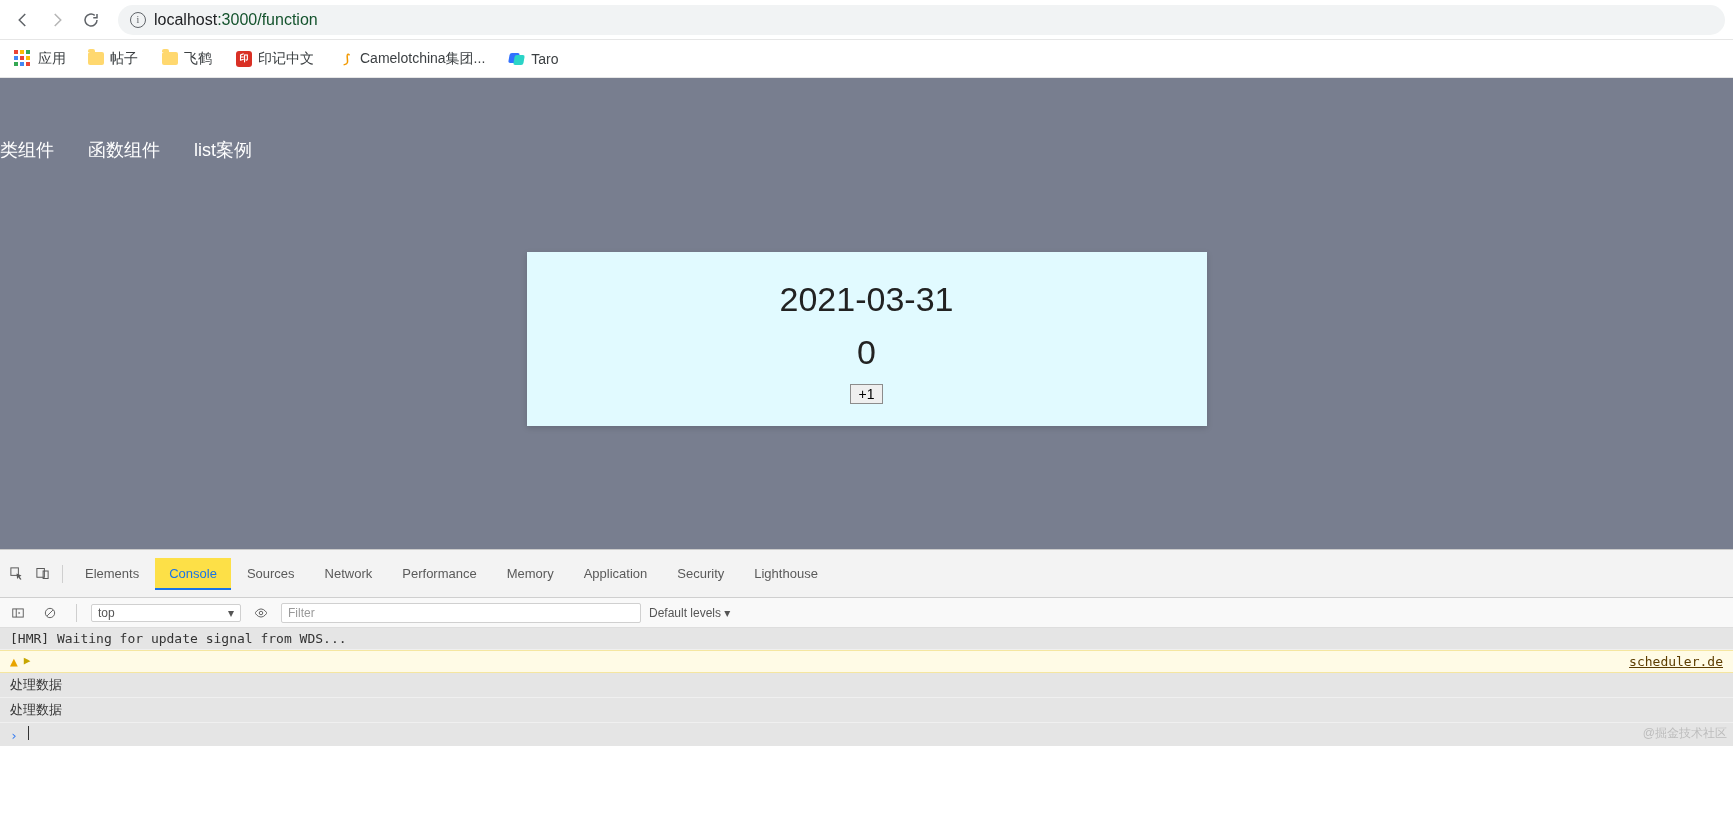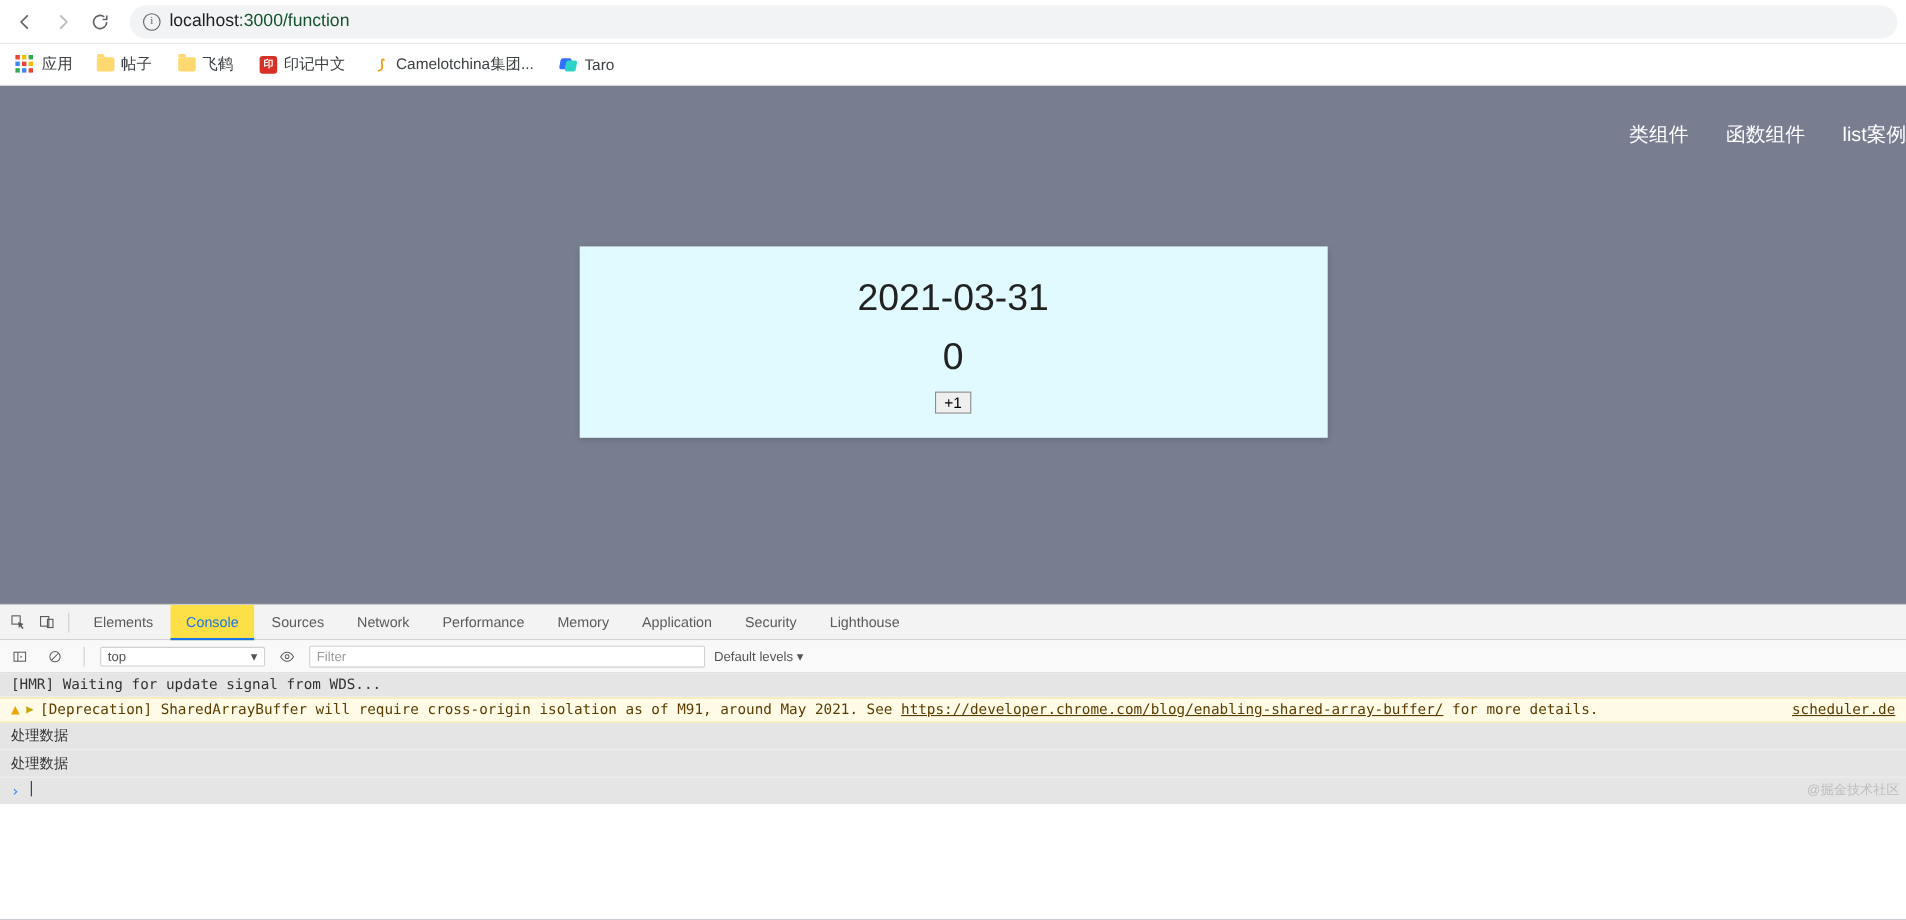--- a/index.html
+++ b/index.html
@@ -85,22 +85,22 @@
   .bm-taro-box::after { content:""; position:absolute; left:5px; top:4px; width:10px; height:10px; background:#2bd4c7; border-radius:2px; transform:skewX(-10deg); }
 
   
   .viewport {
     height: 471px;
     background: #787e8f;
     position: relative;
     overflow: hidden;
   }
   .page-nav {
-    display: flex; justify-content: flex-end; gap: 34px;
-    padding-top: 32px;
+    display: flex; justify-content: flex-start; gap: 34px;
+    padding-top: 60px;
   }
   .page-nav a {
     color: #fff; font-size: 18px; text-decoration: none; cursor: pointer;
   }
   .card {
     width: 680px;
     background: #e1faff;
     margin: 90px auto 0;
     padding: 28px 20px 22px;
     text-align: center;
@@ -115,21 +115,21 @@
   }
 
   
   .devtools {
     border-top: 1px solid #cacaca;
     background: #f9f9f9;
     font-size: 13px;
     color: #333;
   }
   .dt-tabs {
-    height: 32px;
+    height: 48px;
     border-bottom: 1px solid #cfcfcf;
     display: flex; align-items: center;
     padding: 0 4px; gap: 2px;
     background: #f3f3f3;
   }
   .dt-iconbtn {
     width: 24px; height: 24px; display:flex; align-items:center; justify-content:center;
     color:#5a5a5a; cursor:pointer;
   }
   .dt-iconbtn svg { width:15px; height:15px; stroke:#5a5a5a; fill:none; stroke-width:1.6; }
@@ -332,23 +332,20 @@
     </div>
   </div>
 
   <div class="dt-console">
     <div class="log-row">
       <span>[HMR] Waiting for update signal from WDS...</span>
     </div>
     <div class="log-row warn">
       <span style="color:#e8a400;">▲</span>
       <span class="tri">▶</span>
-      <span>
-        <span>[Deprecation] SharedArrayBuffer will require cross-origin isolation as of M91, around May 2021. See </span><a>https://developer.chrome.com/blog/enabling-shared-array-buffer/</a><span> for more details.</span>
-      </span>
       <a class="log-src">scheduler.de</a>
     </div>
     <div class="log-row">
       <span>处理数据</span>
     </div>
     <div class="log-row">
       <span>处理数据</span>
     </div>
     <div class="prompt-row">
       <span class="caret" style="color:#367cf1;">›</span>

